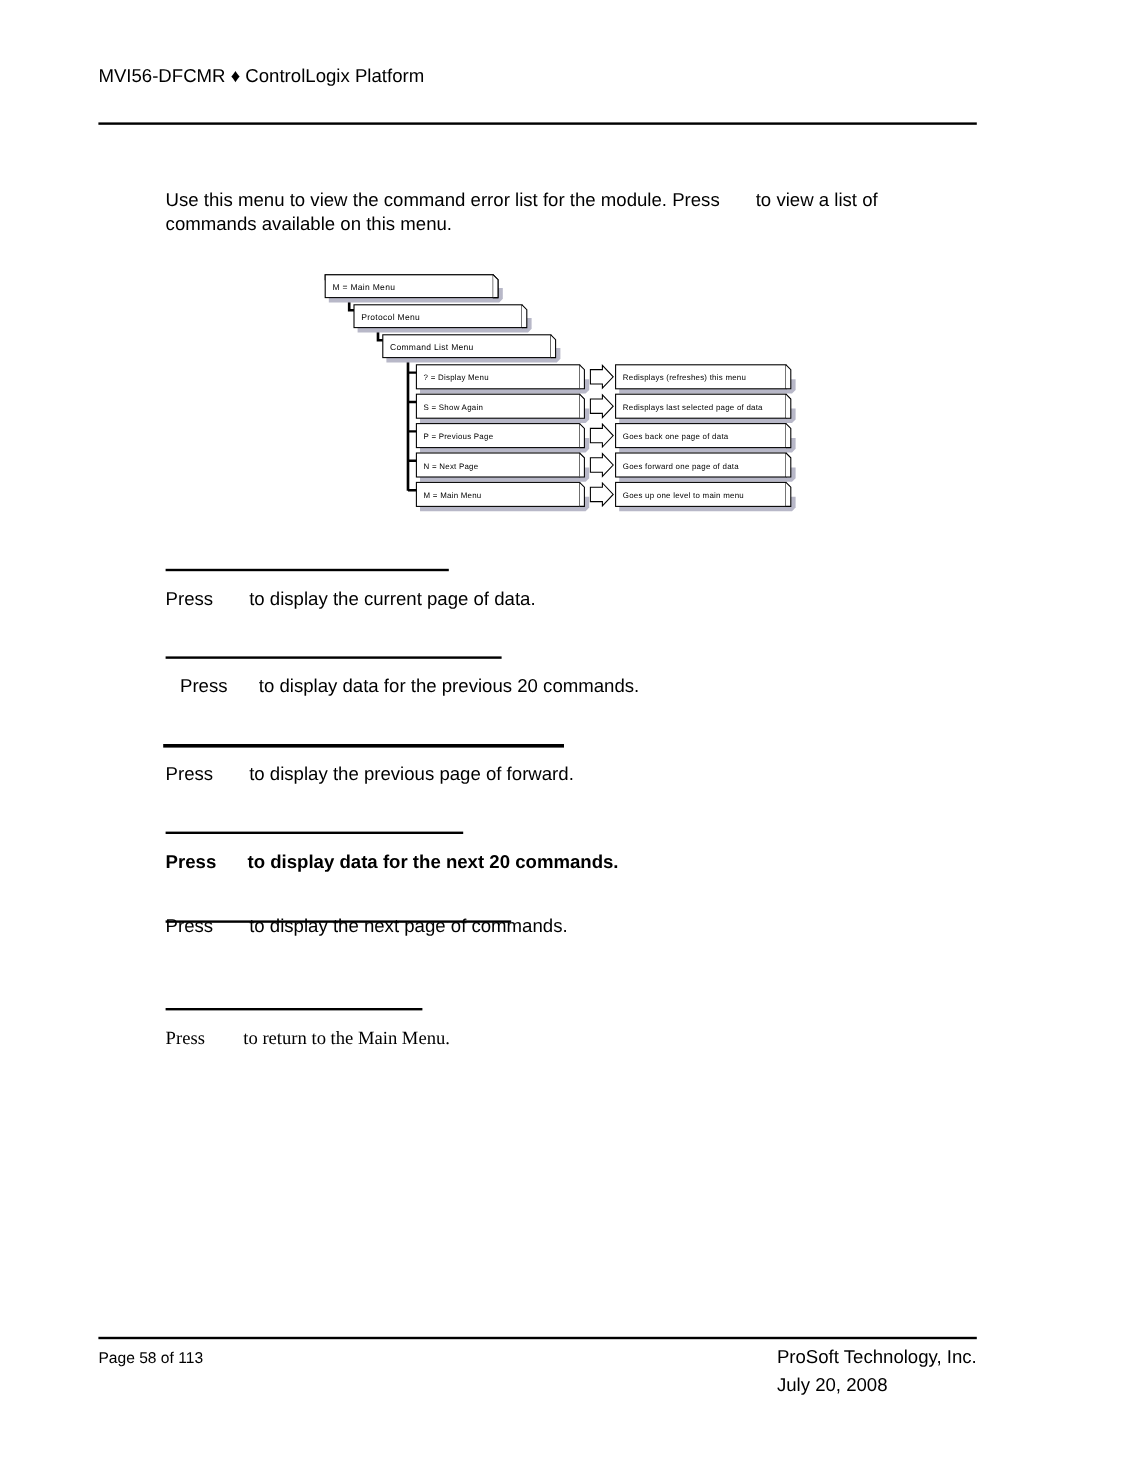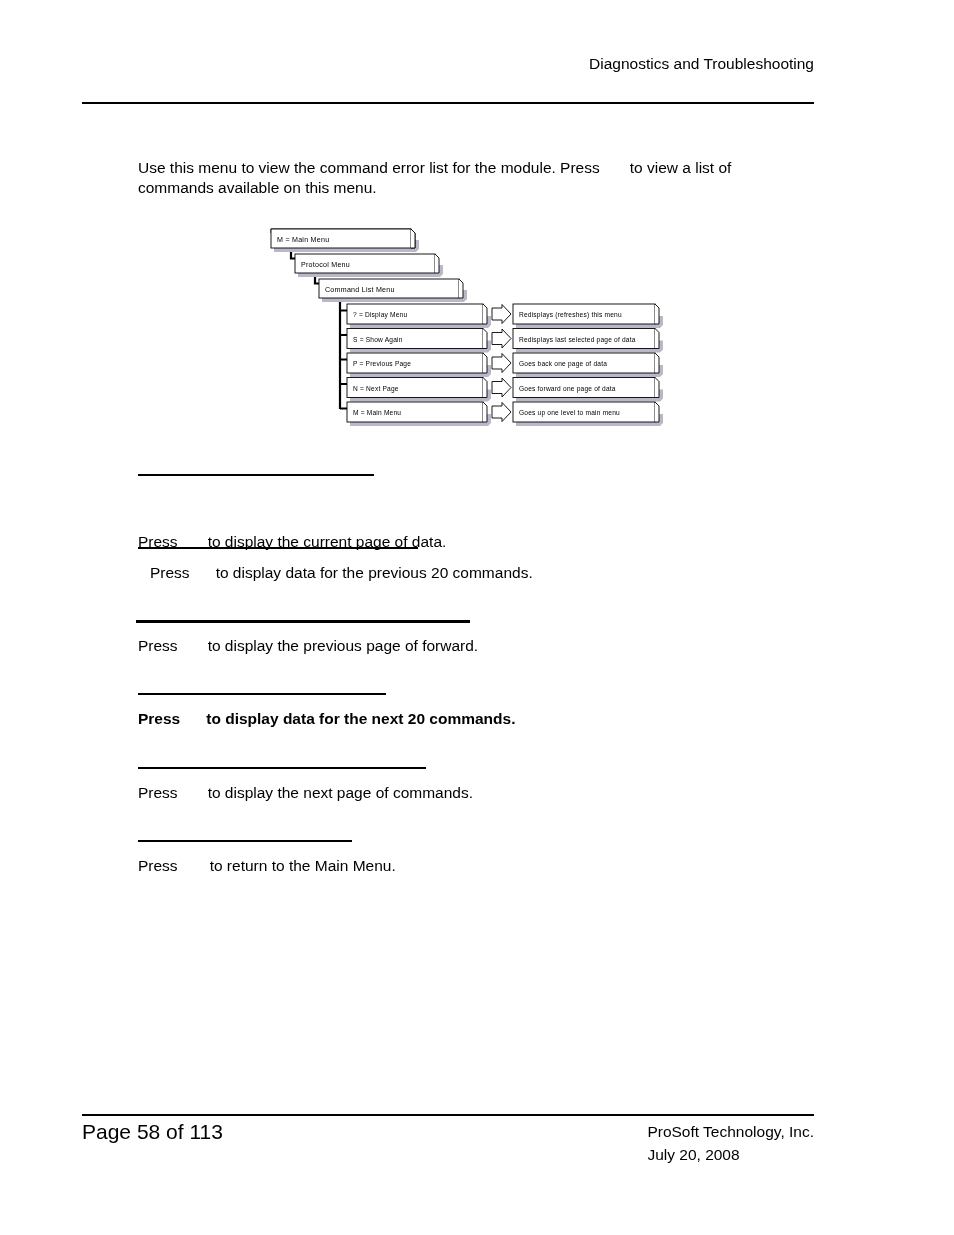--- a/index.html
+++ b/index.html
@@ -97,21 +97,21 @@
     left: 82px;
     top: 1114px;
     width: 732px;
     height: 0;
     border-top: 2px solid #000000;
   }
   .footer-left {
     position: absolute;
     left: 82px;
     top: 1120px;
-    font-size: 21px;
+    font-size: 13px;
     line-height: 23px;
   }
   .footer-right {
     position: absolute;
     right: 140px;
     top: 1120px;
     text-align: left;
     font-size: 15.5px;
     line-height: 23px;
   }
@@ -140,22 +140,22 @@
     letter-spacing: 0.2px;
   }
 </style>
 </head>
 <body>
 
 <div class="page">
 
   <div class="header">
     <div class="header-left">
-    </div>
-    <div class="header-right">Diagnostics and Troubleshooting</div>
+      <div>MVI56-DFCMR ♦ ControlLogix Platform</div>
+    </div>
   </div>
   <div class="header-rule"></div>
 
   <div class="intro">
     <span>Use this menu to view the command error list for the module. Press</span><span class="keygap"></span><span>to view a list of commands available on this menu.</span>
   </div>
 
   <div class="diagram">
     <svg width="400" height="210" viewBox="0 0 400 210" xmlns="http://www.w3.org/2000/svg">
       <defs>
@@ -257,21 +257,21 @@
         <path d="M 248 194 L 248 206 L 392 206 L 395 203 L 395 194 Z" fill="#b8b8c8" stroke="none"></path>
         <rect x="245" y="182" width="142" height="20" fill="#ffffff" stroke="#000000" stroke-width="0.9"></rect>
         <path d="M 387 182 L 391 186 L 391 202 L 387 202" fill="#ffffff" stroke="#000000" stroke-width="0.9"></path>
         <text class="dg-text-sm" x="251" y="195">Goes up one level to main menu</text>
       </g>
     </svg>
   </div>
 
   <div class="section">
     <div class="section-rule" style="top:474px; width:236px;"></div>
-    <div class="section-text" style="top:488px;margin-top:42px;">
+    <div class="section-text" style="top:488px;">
       <span>Press</span><span class="keygap"></span><span>to display the current page of data.</span>
     </div>
   </div>
 
   <div class="section">
     <div class="section-rule" style="top:547px; width:280px;"></div>
     <div class="section-text" style="top:561px;margin-left:12px;">
       <span>Press</span><span class="keygap" style="width:26px;"></span><span>to display data for the previous 20 commands.</span>
     </div>
   </div>
@@ -285,28 +285,28 @@
 
   <div class="section">
     <div class="section-rule" style="top:693px; width:248px;"></div>
     <div class="section-text" style="top:707px;font-weight:bold;">
       <span>Press</span><span class="keygap" style="width:26px;"></span><span>to display data for the next 20 commands.</span>
     </div>
   </div>
 
   <div class="section">
     <div class="section-rule" style="top:767px; width:288px;"></div>
-    <div class="section-text" style="top:781px;">
+    <div class="section-text" style="top:761px;">
       <span>Press</span><span class="keygap"></span><span>to display the next page of commands.</span>
     </div>
   </div>
 
   <div class="section">
     <div class="section-rule" style="top:840px; width:214px;"></div>
-    <div class="section-text" style="top:854px;">
+    <div class="section-text" style="top:854px;font-family:Liberation Serif, serif;">
       <span>Press</span><span class="keygap" style="width:32px;"></span><span>to return to the Main Menu.</span>
     </div>
   </div>
 
   <div class="footer-rule"></div>
   <div class="footer-left">Page 58 of 113</div>
   <div class="footer-right">
     <div>ProSoft Technology, Inc.</div>
     <div>July 20, 2008</div>
   </div>

